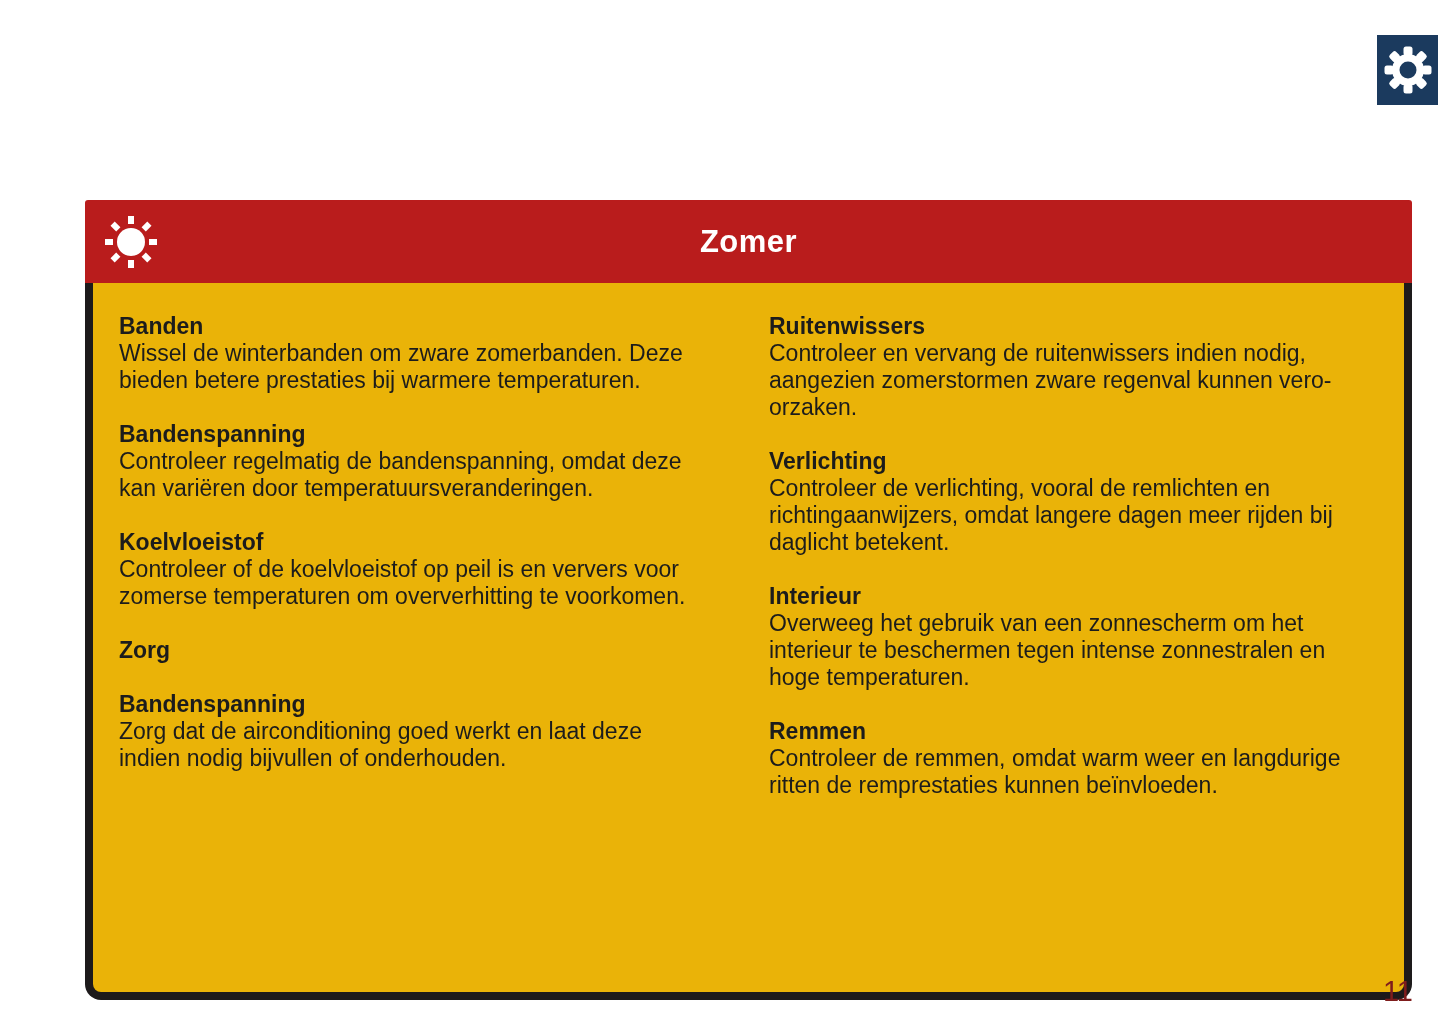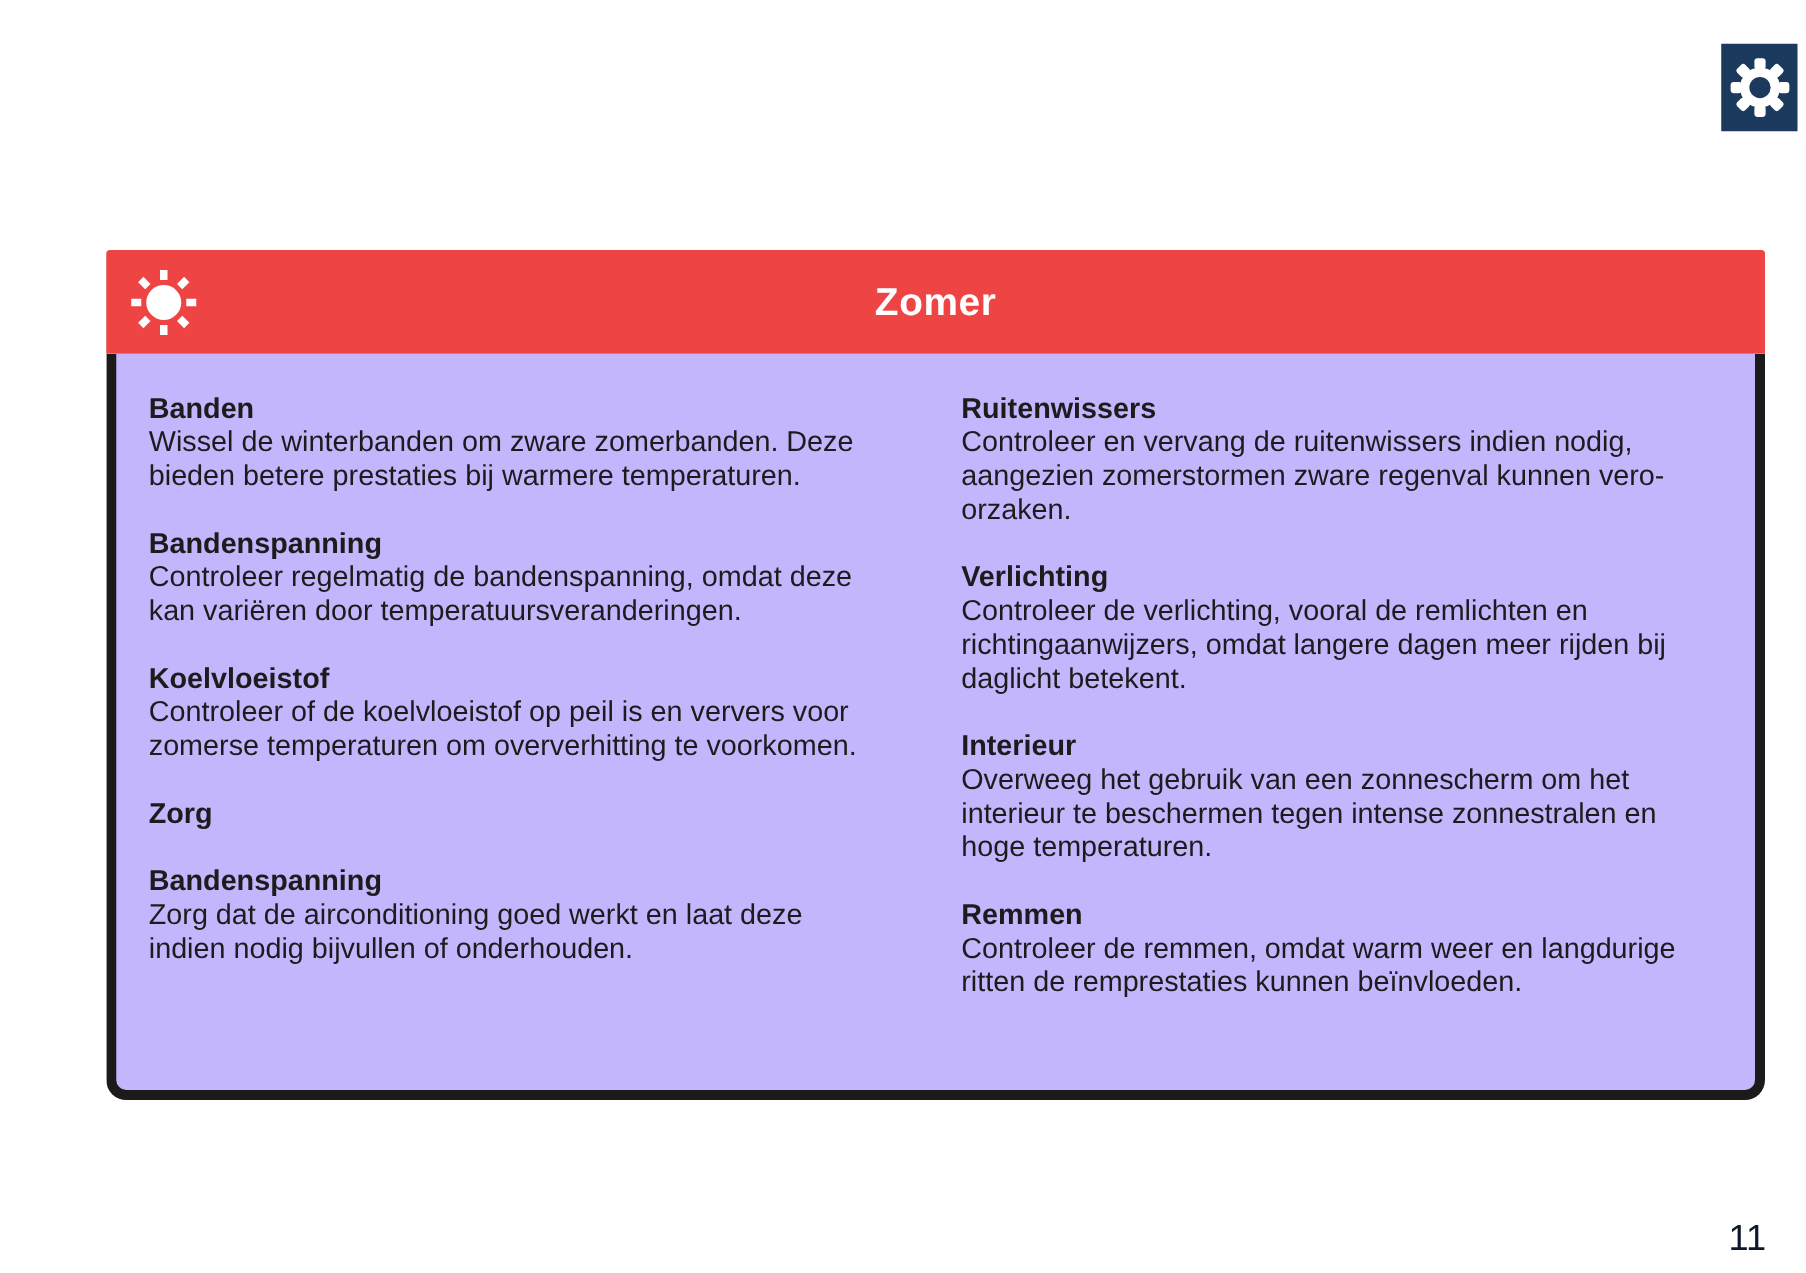--- a/index.html
+++ b/index.html
@@ -18,41 +18,41 @@
     width: 61px; height: 70px;
     background: #1b3a5e;
     display: flex; align-items: center; justify-content: center;
   }
 
   
   .card { position: absolute; left: 85px; top: 200px; width: 1327px; }
   .card-header {
     position: relative;
     height: 83px;
-    background: #ef4444;
+    background: #b91c1c;
     border-radius: 3px 3px 0 0;
     display: flex; align-items: center; justify-content: center;
   }
   .card-title {
     color: #ffffff;
     font-size: 31px;
     font-weight: bold;
     letter-spacing: 0.5px;
   }
   .sun-wrap { position: absolute; left: 18px; top: 50%; transform: translateY(-50%); width: 56px; height: 56px; }
 
   .card-body {
     display: flex;
     gap: 38px;
     border: 8px solid #1d1a1b;
     border-top: none;
     border-radius: 0 0 16px 16px;
-    height: 597px;
+    height: 717px;
     padding: 30px 24px 30px 26px;
-    background: #c4b5fd;
+    background: #eab308;
   }
   .col { width: 612px; flex: 0 0 auto; }
 
   .sec { margin-bottom: 27px; }
   .sec:last-child { margin-bottom: 0; }
   .sec h3 {
     font-size: 23px;
     line-height: 27px;
     font-weight: bold;
     color: #1c1c1c;
@@ -61,21 +61,21 @@
     font-size: 23px;
     line-height: 27px;
     color: #1c1c1c;
     white-space: pre;
   }
 
   .page-number {
     position: absolute;
     right: 32px; bottom: 10px;
     font-size: 29px;
-    color: #0f172a;
+    color: #7f1d1d;
   }
 </style>
 </head>
 <body>
 
 <div class="page">
 
   <div class="corner-badge">
     <svg width="52" height="52" viewBox="0 0 52 52" aria-hidden="true">
       <g fill="#ffffff">

